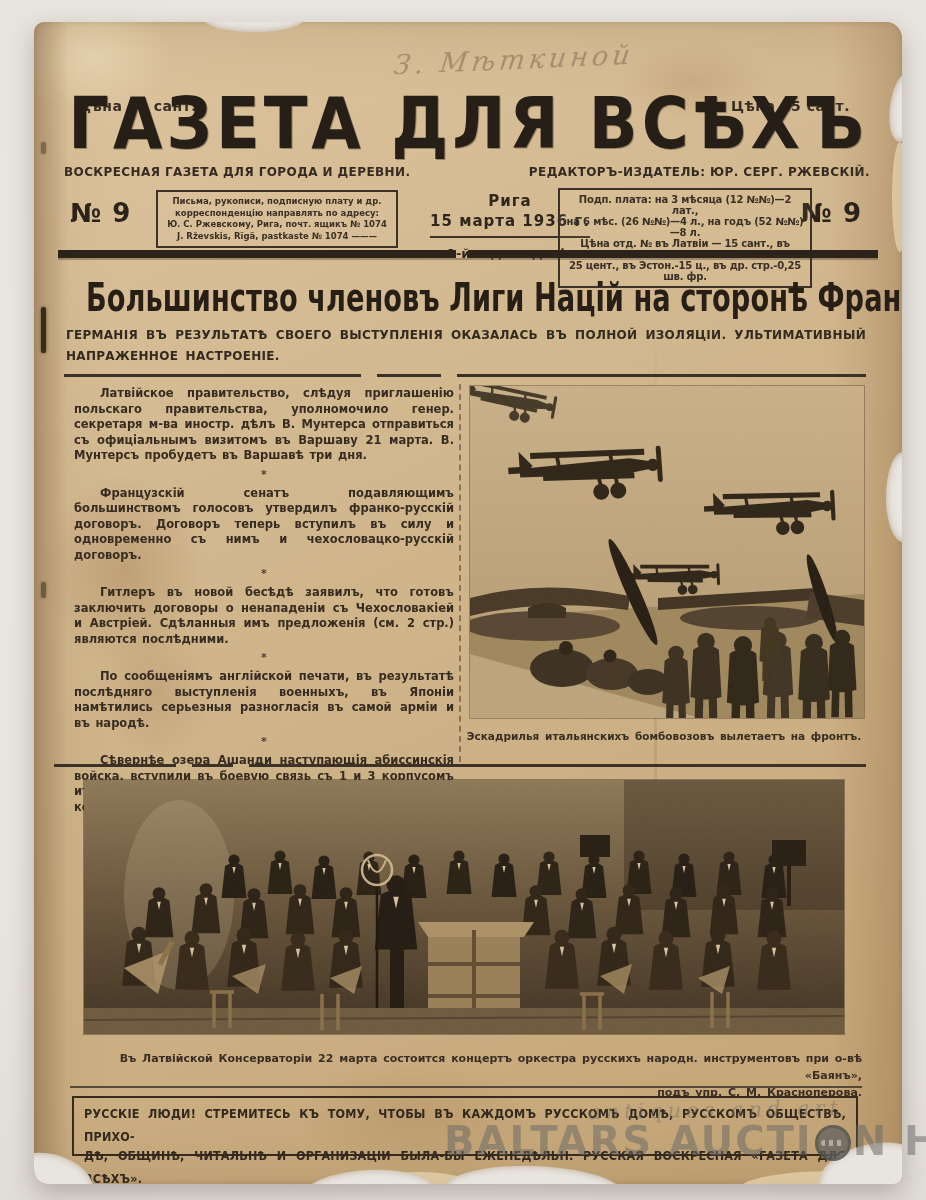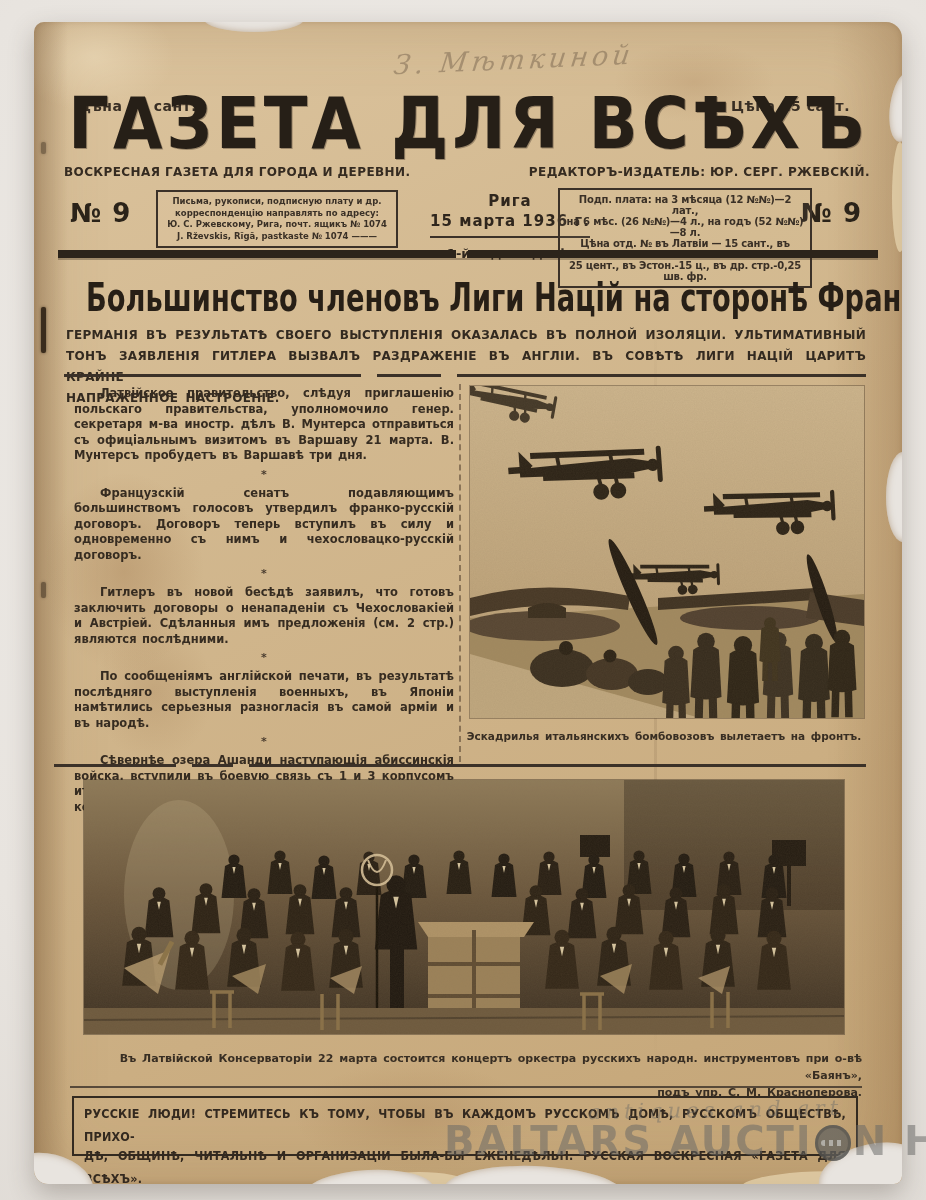--- a/index.html
+++ b/index.html
@@ -159,21 +159,20 @@
       <div>на 6 мѣс. (26 №№)—4 л., на годъ (52 №№)—8 л.</div>
       <div>Цѣна отд. № въ Латвіи — 15 сант., въ Литвѣ —</div>
       <div>25 цент., въ Эстон.-15 ц., въ др. стр.-0,25 шв. фр.</div>
     </div>
 
     <div class="ruleThick"></div>
 
     <div class="headline">Большинство членовъ Лиги Націй на сторонѣ Франціи</div>
     <div class="subhead">
       <div class="jl">ГЕРМАНІЯ ВЪ РЕЗУЛЬТАТѢ СВОЕГО ВЫСТУПЛЕНІЯ ОКАЗАЛАСЬ ВЪ ПОЛНОЙ ИЗОЛЯЦІИ. УЛЬТИМАТИВНЫЙ</div>
-      <div class="jl">ТОНЪ ЗАЯВЛЕНІЯ ГИТЛЕРА ВЫЗВАЛЪ РАЗДРАЖЕНІЕ ВЪ АНГЛІИ. ВЪ СОВѢТѢ ЛИГИ НАЦІЙ ЦАРИТЪ КРАЙНЕ</div>
       <div class="cl">НАПРАЖЕННОЕ НАСТРОЕНІЕ.</div>
     </div>
     <div class="ruleThin1"></div>
 
     <div class="articleCol">
       <p>Латвійское правительство, слѣдуя приглашенію польскаго правительства, уполномочило генер. секретаря м-ва иностр. дѣлъ В. Мунтерса отправиться съ офиціальнымъ визитомъ въ Варшаву 21 марта. В. Мунтерсъ пробудетъ въ Варшавѣ три дня.</p>
       <div class="psep">*</div>
       <p>Французскій сенатъ подавляющимъ большинствомъ голосовъ утвердилъ франко-русскій договоръ. Договоръ теперь вступилъ въ силу и одновременно съ нимъ и чехословацко-русскій договоръ.</p>
       <div class="psep">*</div>
       <p>Гитлеръ въ новой бесѣдѣ заявилъ, что готовъ заключить договоры о ненападеніи съ Чехословакіей и Австріей. Сдѣланныя имъ предложенія (см. 2 стр.) являются послѣдними.</p>

